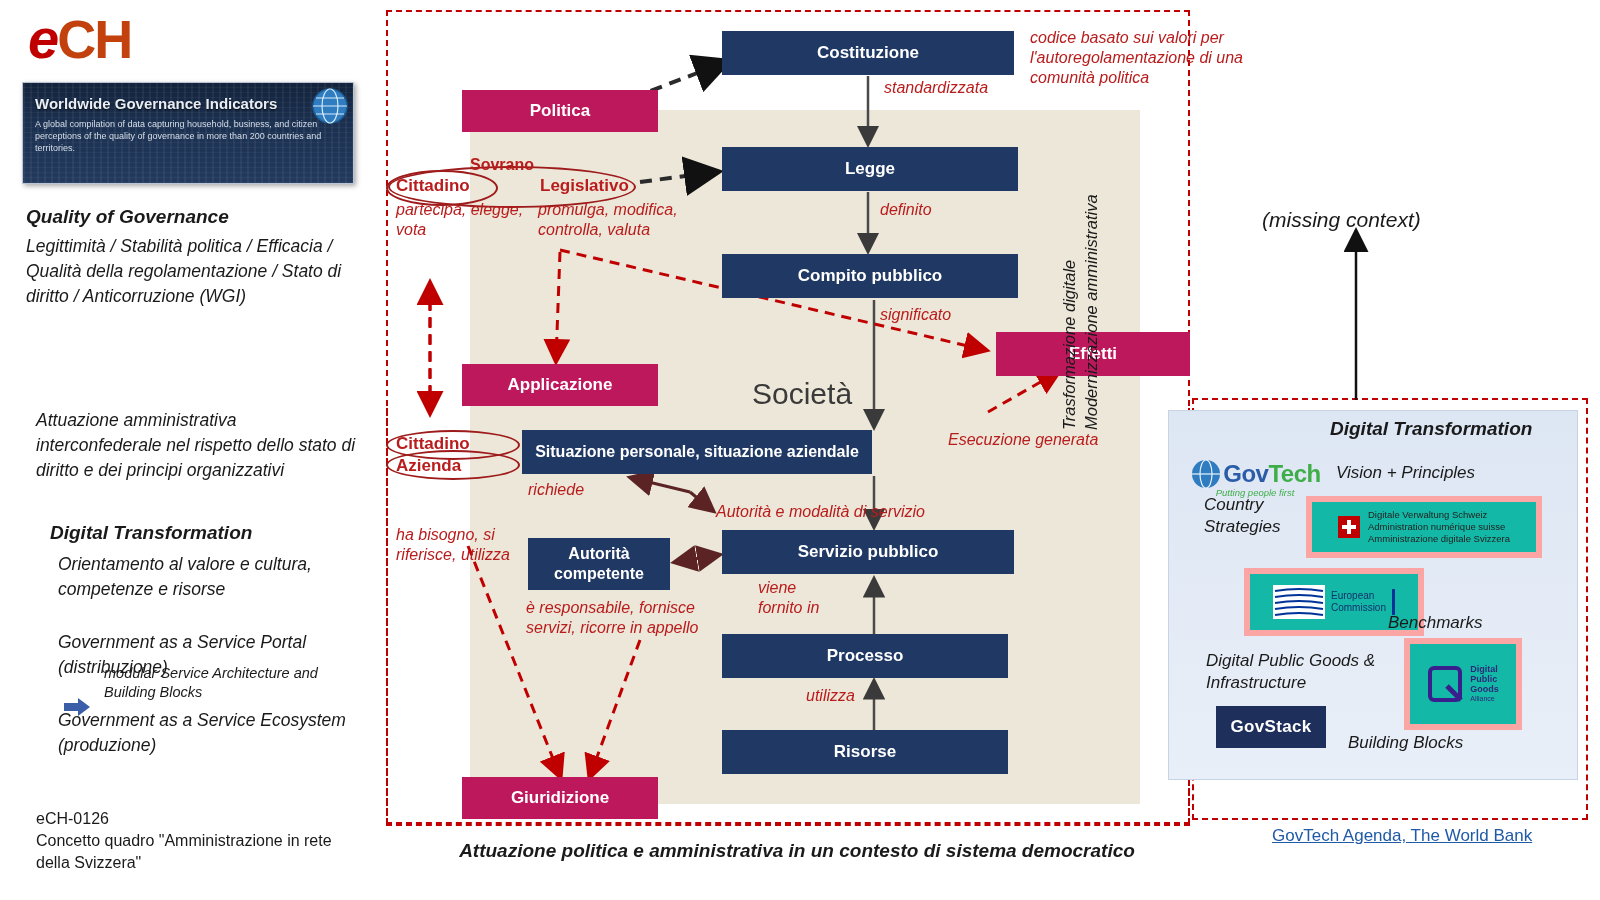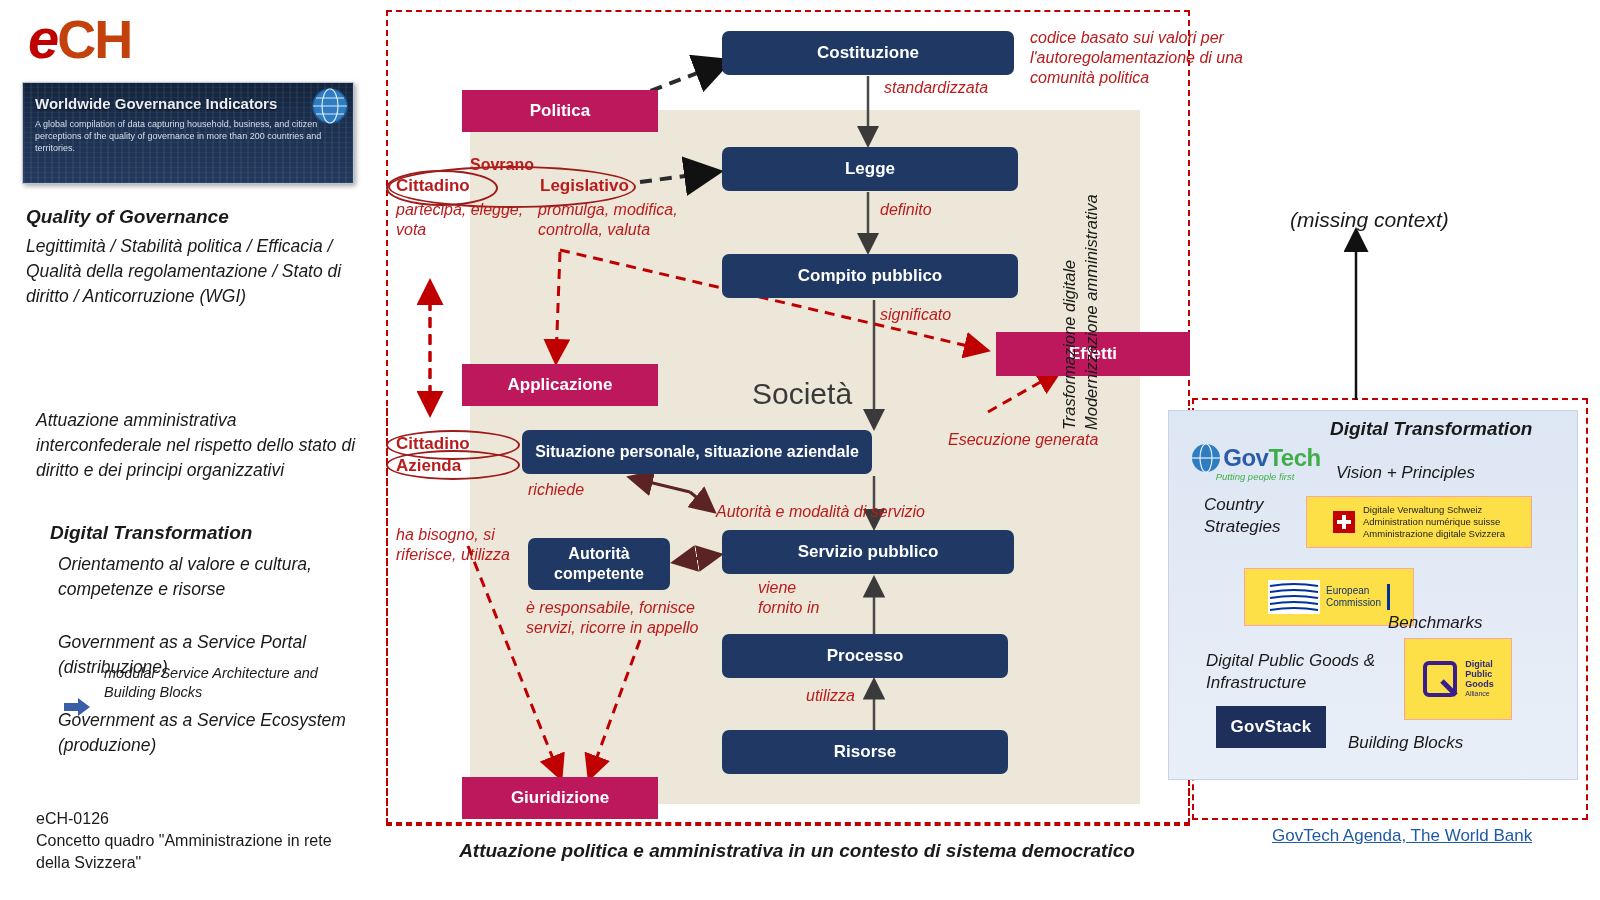--- a/index.html
+++ b/index.html
@@ -118,21 +118,20 @@
   .blk {
     background: #1f3864;
     color: #ffffff;
     font-weight: bold;
     font-size: 17px;
     display: flex;
     align-items: center;
     justify-content: center;
     text-align: center;
     line-height: 20px;
-    border-radius: 7px;
   }
   .blk-red {
     background: #be185d;
     color: #ffffff;
     font-weight: bold;
     font-size: 17px;
     display: flex;
     align-items: center;
     justify-content: center;
     text-align: center;
@@ -195,21 +194,21 @@
   #t-vertical .l2 { display: block; }
 
   #caption-bottom {
     left: 392px; top: 840px; width: 810px;
     font-style: italic; font-weight: bold; font-size: 19px;
     color: #1a1a1a; text-align: center;
   }
 
   #missing-context {
     left: 1262px; top: 208px;
-    font-style: italic; font-size: 21px; color: #1a1a1a; margin-left: 28px;
+    font-style: italic; font-size: 21px; color: #1a1a1a;
   }
 
   
   #gov-panel {
     left: 1168px; top: 410px; width: 408px; height: 368px;
     background: linear-gradient(180deg,#dde6f3 0%, #e9eff8 100%);
     border: 1px solid #c8d4e6;
   }
   #gov-title {
     left: 1330px; top: 418px;
@@ -217,26 +216,26 @@
   }
   .gov-txt { font-style: italic; font-size: 17px; color: #1a1a1a; line-height: 22px; }
   #g-vision   { left: 1336px; top: 462px; }
   #g-country  { left: 1204px; top: 494px; width: 110px; }
   #g-bench    { left: 1388px; top: 612px; }
   #g-dpg      { left: 1206px; top: 650px; width: 190px; }
   #g-bb       { left: 1348px; top: 732px; }
 
   
   .tile {
-    background: #fde047;
-    border: 1px solid #fca5a5;
+    background: #14b8a6;
+    border: 6px solid #fca5a5;
     display: flex; align-items: center; justify-content: center;
     overflow: hidden;
   }
-  #tile-govtech { left: 1182px; top: 438px; width: 146px; height: 46px; border: none; background: transparent; text-align: right; }
+  #tile-govtech { left: 1182px; top: 454px; width: 146px; height: 46px; border: none; background: transparent; text-align: right; }
   #tile-swiss   { left: 1306px; top: 496px; width: 224px; height: 50px; }
   #tile-ec      { left: 1204px; top: 568px; width: 168px; height: 56px; margin-left: 40px; }
   #tile-dpga    { left: 1404px; top: 638px; width: 106px; height: 80px; }
   #tile-govstack{ left: 1216px; top: 706px; width: 110px; height: 42px; background:#1f2f5c; border:none; }
 
   #govtech-word {
     font-weight: bold; font-size: 24px; color: #2e5fa3; letter-spacing: -0.5px;
   }
   #govtech-word .gov { color: #2b5ca8; }
   #govtech-word .tech { color: #3fae49; }

